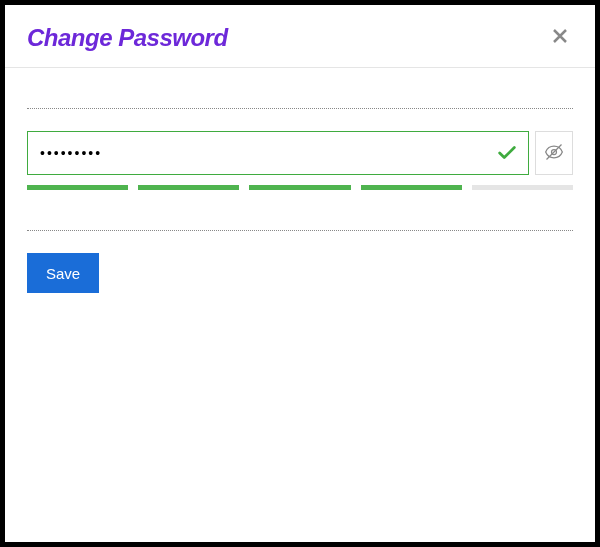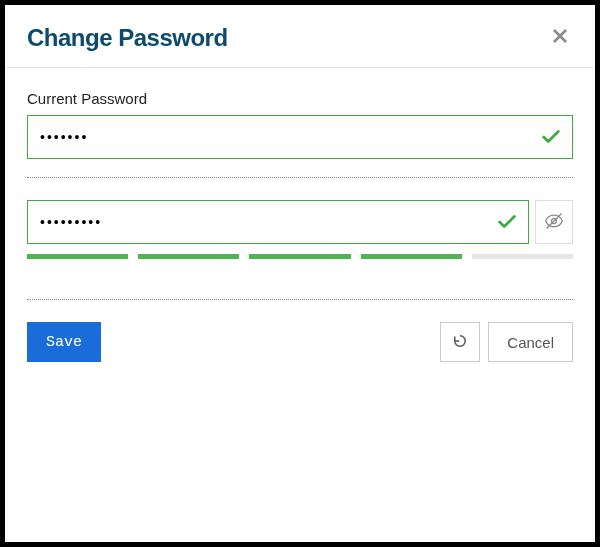--- a/index.html
+++ b/index.html
@@ -14,23 +14,24 @@
     .dialog-header {
       display: flex;
       justify-content: space-between;
       align-items: center;
       padding: 18px 22px 14px 22px;
       border-bottom: 1px solid #e5e5e5;
     }
     .dialog-title {
       font-size: 24px;
       font-weight: 700;
+      font-style: italic;
       font-family: "Arial Black", Arial, sans-serif;
       letter-spacing: -0.5px;
-      color: #0c4a6e;
+      color: #6d28d9;
     }
     .close-btn {
       background: none;
       border: none;
       font-size: 22px;
       color: #888;
       cursor: pointer;
       padding: 4px;
       line-height: 1;
     }
@@ -127,21 +128,20 @@
       display: inline-flex;
       align-items: center;
       justify-content: center;
       color: #555;
     }
     .btn-primary {
       background: #1a6dd8;
       border-color: #1a6dd8;
       color: #fff;
       font-weight: 500;
-      font-family: Liberation Mono, monospace;
     }
     .btn-icon {
       width: 40px;
       padding: 0;
     }
   </style>
 </head>
 <body>
 
 <div class="dialog-header">
@@ -150,33 +150,20 @@
     <span>
       <svg width="18" height="18" viewBox="0 0 18 18">
           <path d="M3 3 L15 15 M15 3 L3 15" stroke="currentColor" stroke-width="2.5" fill="none"></path>
         </svg>
     </span>
   </button>
 </div>
 
 <div class="form-body">
 
-  <div class="field-group">
-    <label class="field-label">Current Password</label>
-    <div class="input-row">
-      <div class="input-wrap">
-        <input type="password" class="pw-input" value="•••••••" style="">
-        <span class="check-icon">
-          <svg width="22" height="22" viewBox="0 0 24 24">
-              <path d="M4 12 L9 17 L20 6" stroke="currentColor" stroke-width="3" fill="none" stroke-linecap="round" stroke-linejoin="round"></path>
-            </svg>
-        </span>
-      </div>
-    </div>
-  </div>
 
   <hr class="dotted-divider">
 
   <div class="field-group">
     <div class="input-row">
       <div class="input-wrap">
         <input type="password" class="pw-input" value="•••••••••" style="">
         <span class="check-icon">
           <svg width="22" height="22" viewBox="0 0 24 24">
               <path d="M4 12 L9 17 L20 6" stroke="currentColor" stroke-width="3" fill="none" stroke-linecap="round" stroke-linejoin="round"></path>
@@ -204,24 +191,13 @@
 
   <div style="height:22px"></div>
 
 
   <hr class="dotted-divider">
 
 </div>
 
 <div class="dialog-footer">
   <button class="btn btn-primary">Save</button>
-  <div class="footer-right">
-    <button class="btn btn-icon">
-      <span>
-        <svg width="18" height="18" viewBox="0 0 24 24">
-            <path d="M12 5 A7 7 0 1 1 5 12" stroke="currentColor" stroke-width="2" fill="none"></path>
-            <path d="M5 6 L5 12 L11 12" stroke="currentColor" stroke-width="2" fill="none"></path>
-          </svg>
-      </span>
-    </button>
-    <button class="btn">Cancel</button>
-  </div>
 </div>
 
 </body></html>

